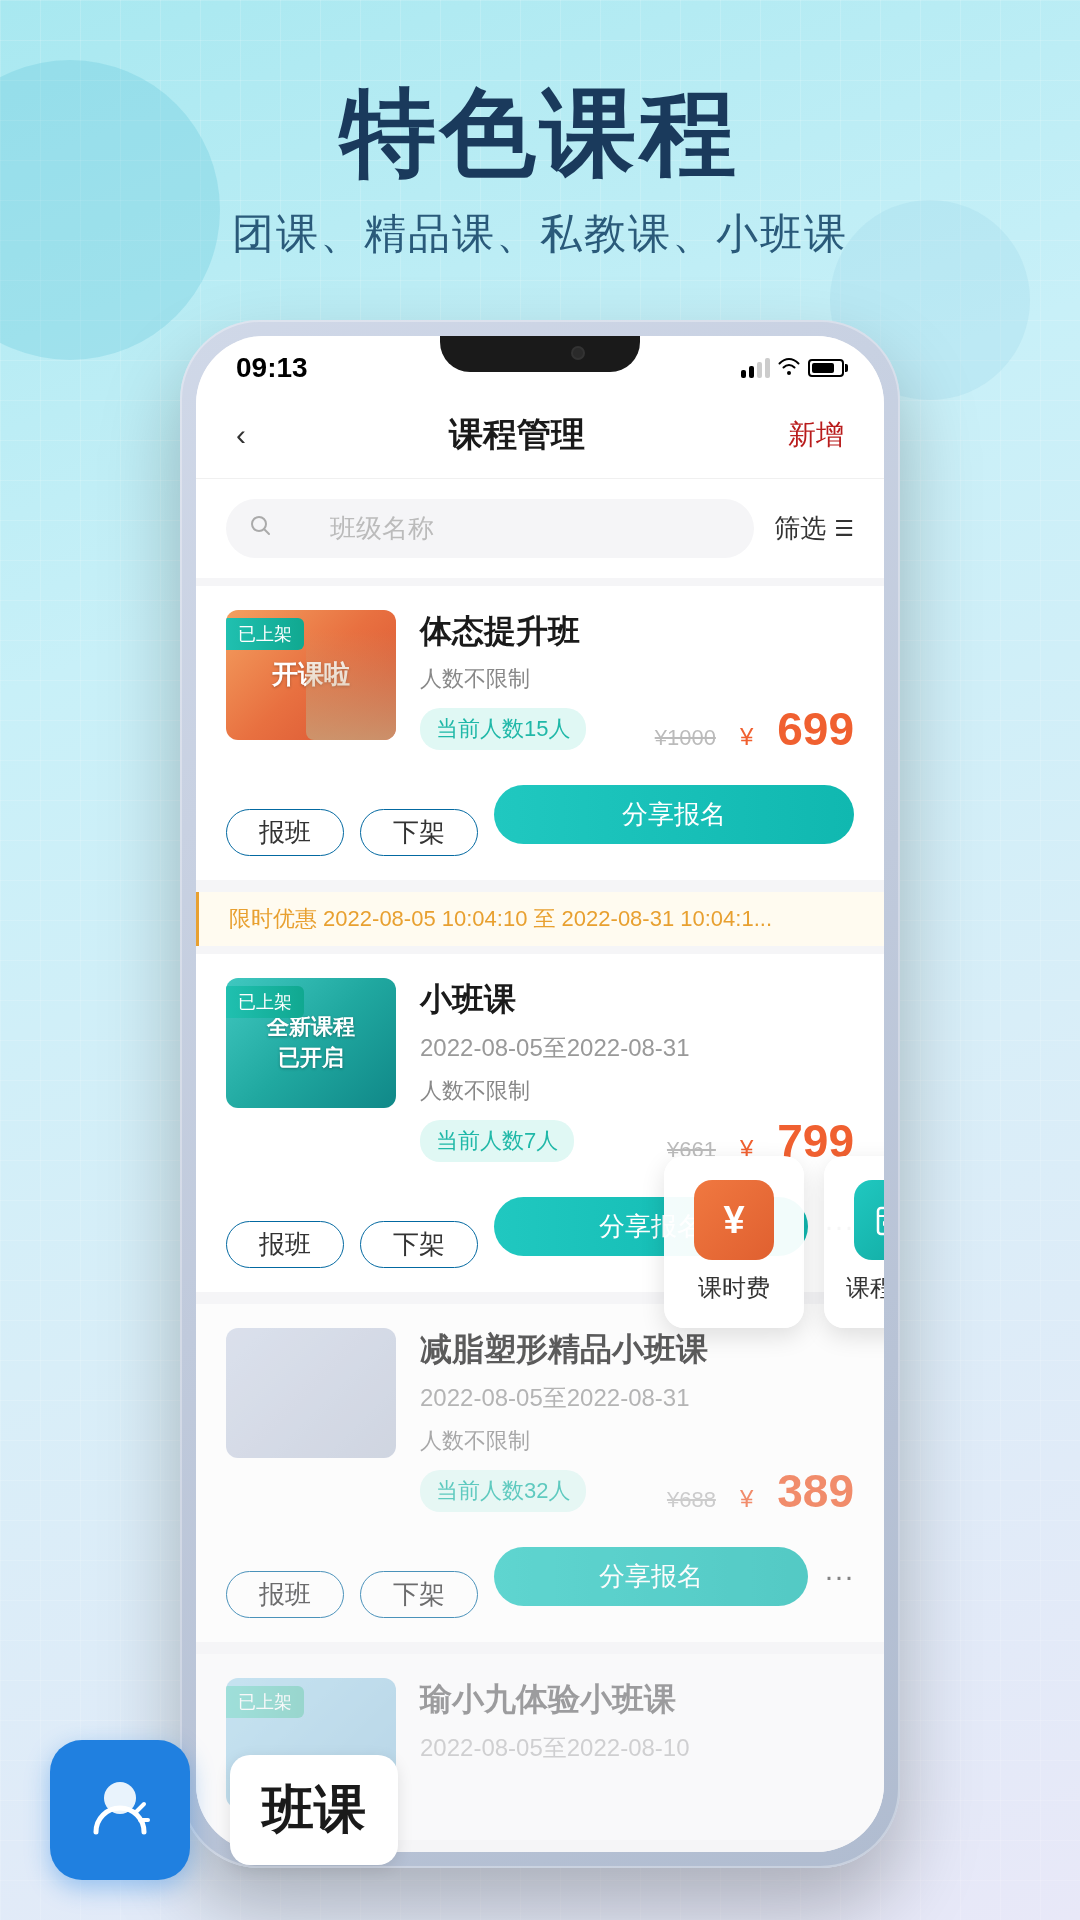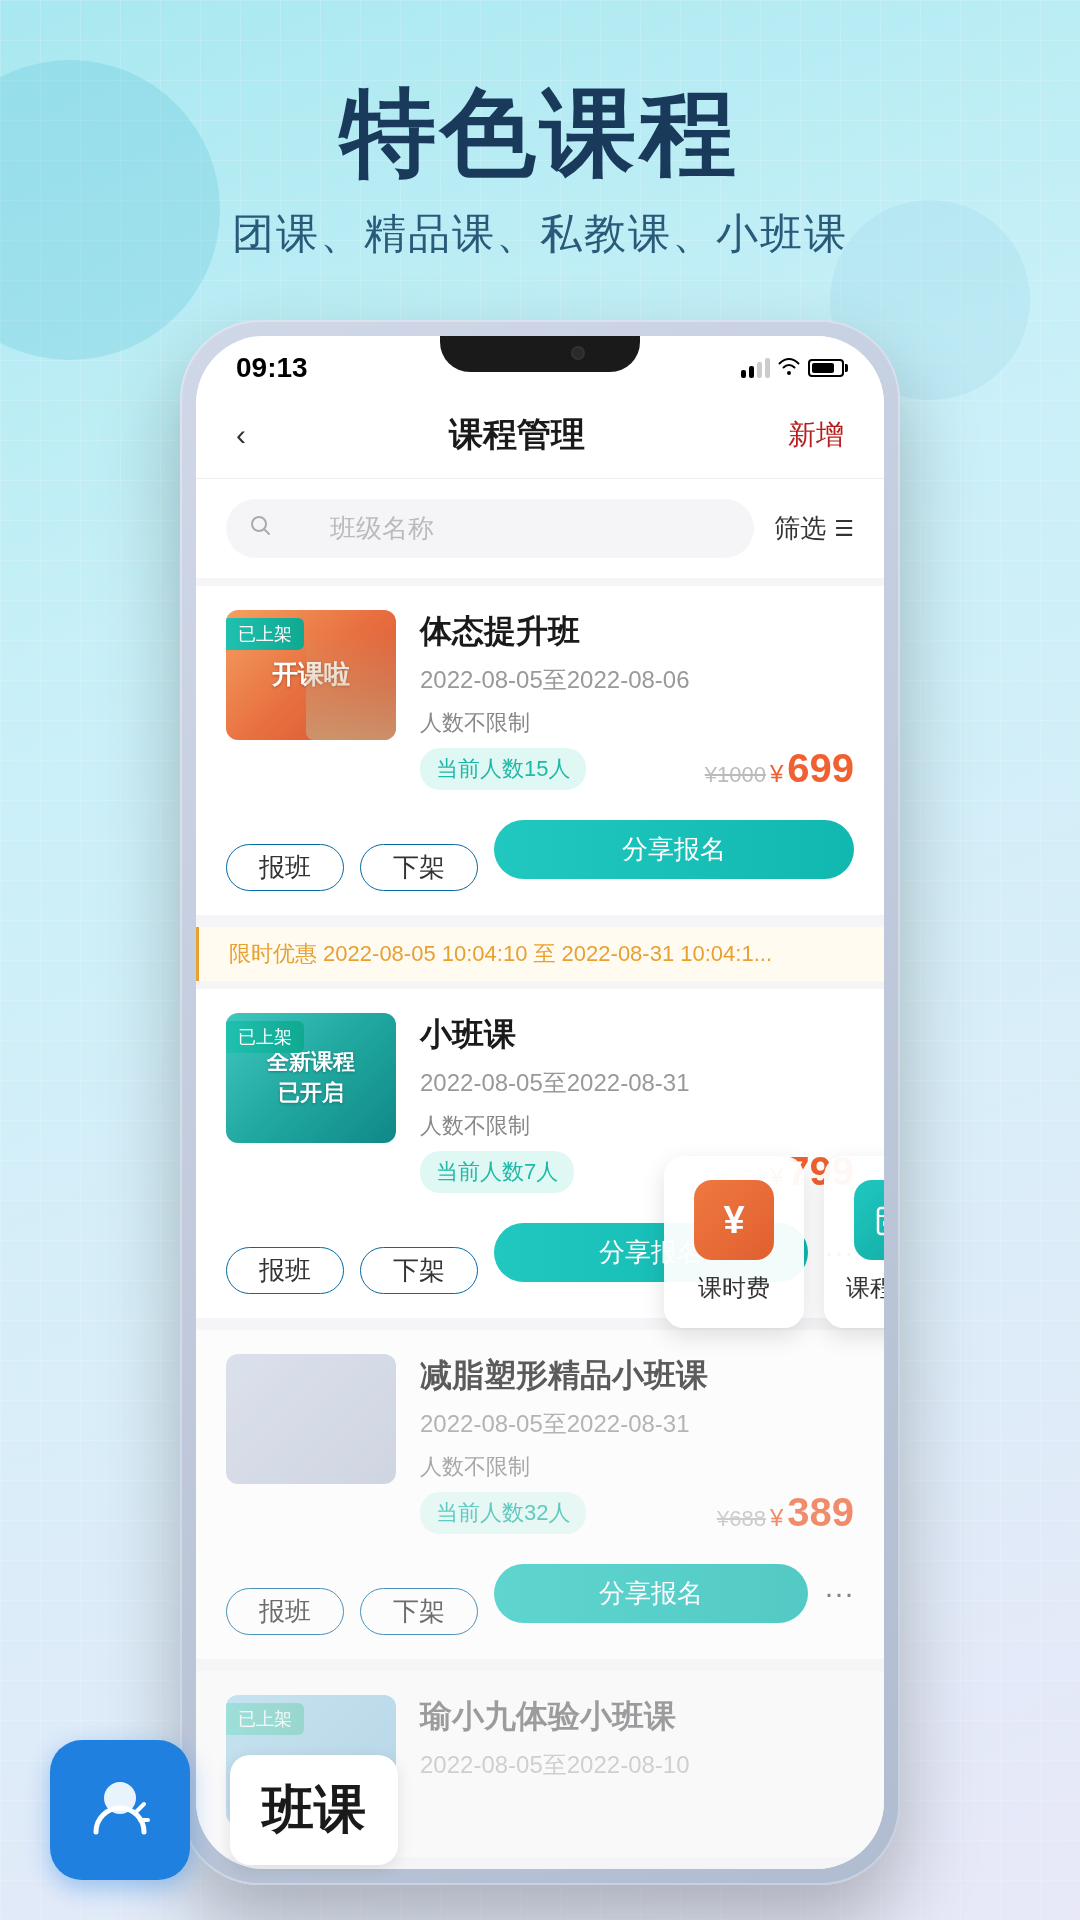--- a/index.html
+++ b/index.html
@@ -325,30 +325,30 @@
     .people-badge {
       background: #e0f8f4;
       color: #20b8a8;
       font-size: 22px;
       padding: 6px 16px;
       border-radius: 20px;
     }
     .price-area {
       display: flex;
       align-items: baseline;
-      gap: 4px;
+      gap: 24px;
     }
     .price-original {
       color: #bbb;
       font-size: 22px;
       text-decoration: line-through;
     }
     .price-current {
       color: #f06030;
-      font-size: 40px;
+      font-size: 46px;
       font-weight: 700;
     }
     .price-currency {
       font-size: 24px;
       color: #f06030;
     }
 
     .course-card-footer {
       display: flex;
       align-items: center;
@@ -542,21 +542,20 @@
           <div class="course-card-header">
             <div class="course-thumbnail">
               <div class="thumb-bg-1">
                 <div class="thumb-status-badge">已上架</div>
                 <div class="thumb-text">开课啦</div>
                 <div class="thumb-person"></div>
               </div>
             </div>
             <div class="course-info">
               <div class="course-name">体态提升班</div>
-              <div class="course-date">2022-08-05至2022-08-06</div>
               <div class="course-meta">
                 <div class="capacity-text">人数不限制</div>
               </div>
               <div class="course-meta" style="margin-top:8px;">
                 <div class="people-badge">当前人数15人</div>
                 <div class="price-area">
                   <span class="price-original">¥1000</span>
                   <span class="price-currency">¥</span>
                   <span class="price-current">699</span>
                 </div>

